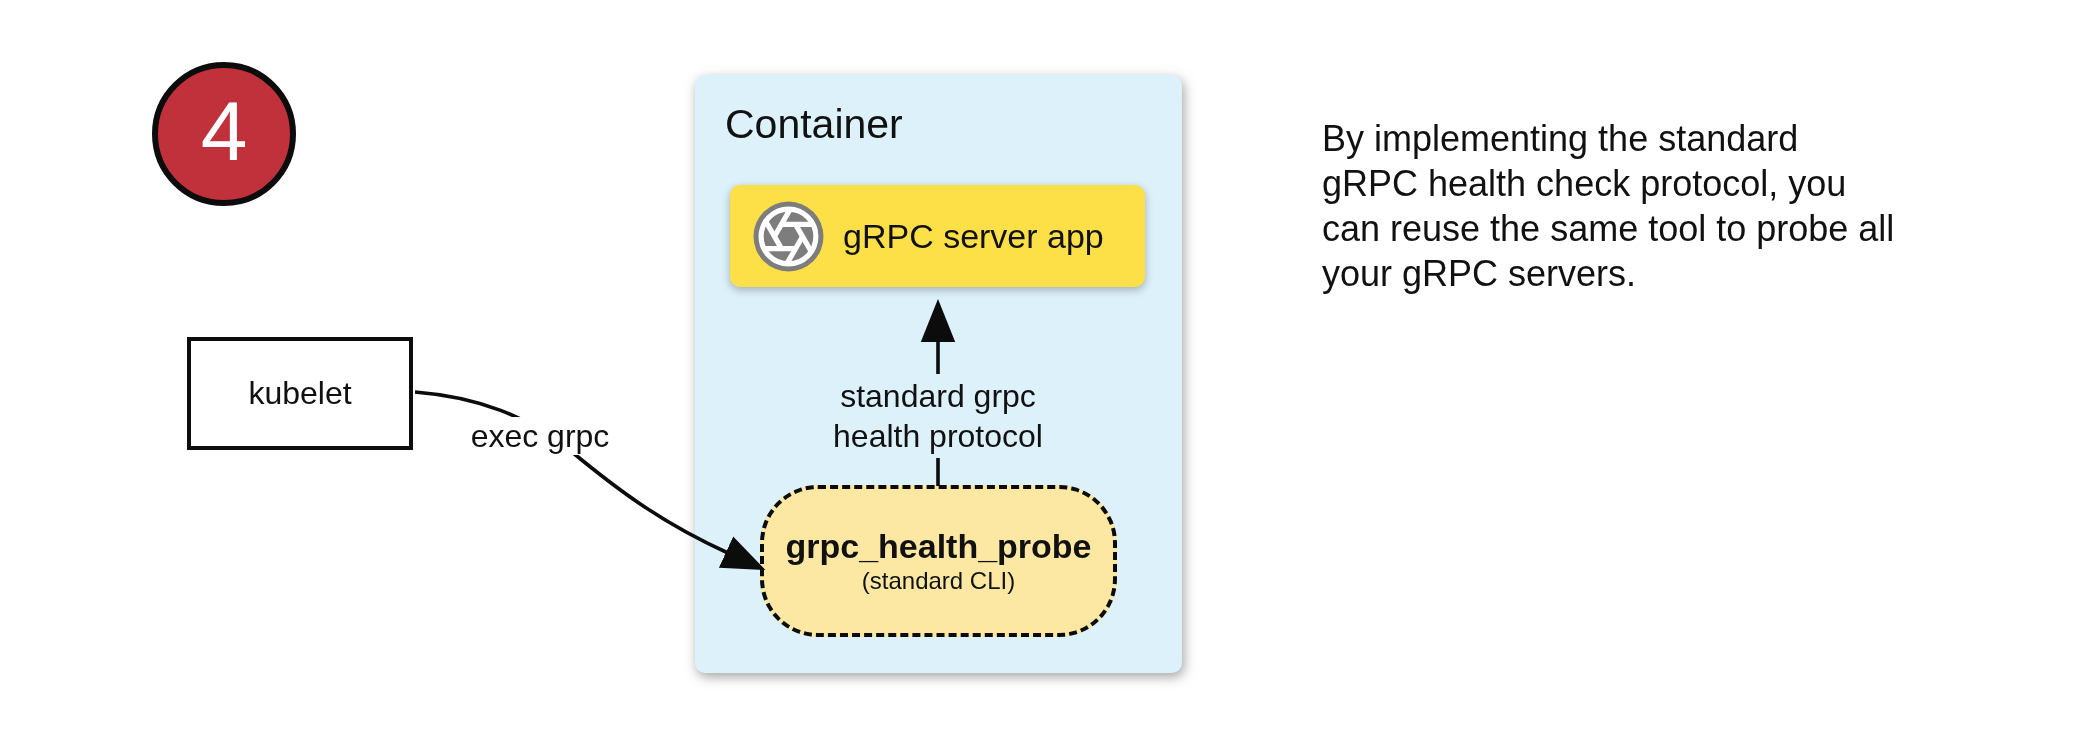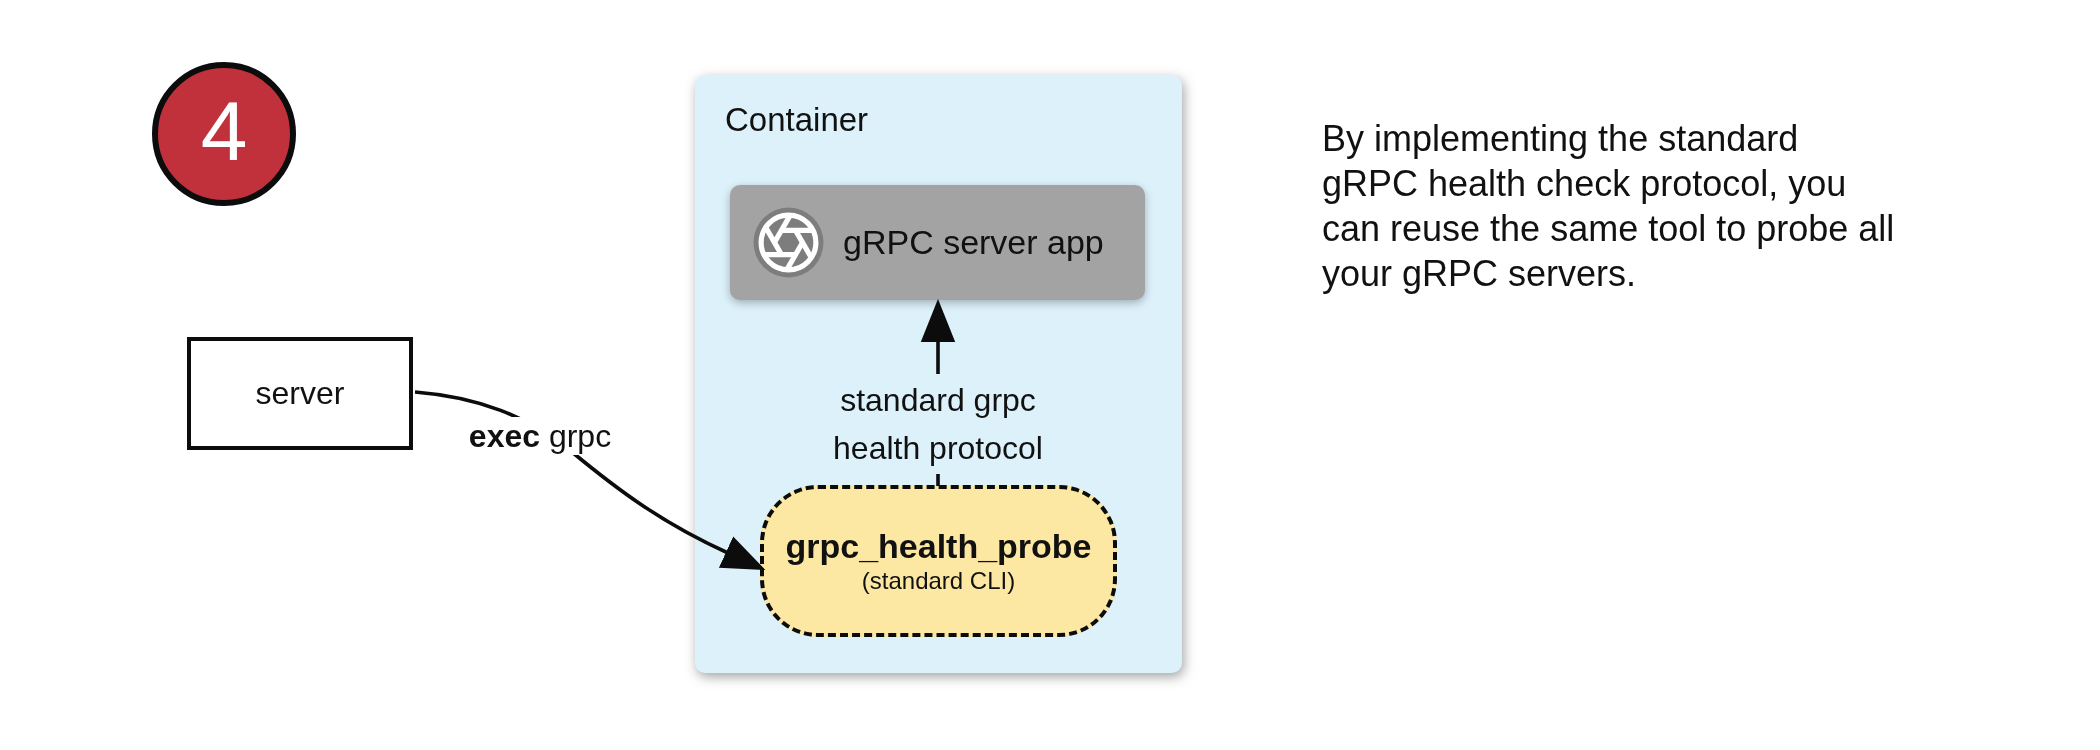--- a/index.html
+++ b/index.html
@@ -53,29 +53,29 @@
     position: absolute;
     left: 695px; top: 75px;
     width: 487px; height: 598px;
     background: var(--container_blue);
     border-radius: 10px;
     box-shadow: 2px 4px 12px rgba(90,90,90,0.55);
   }
   .container-title {
     position: absolute;
     left: 30px; top: 26px;
-    font-size: 33px;
+    font-size: 41px;
   }
 
   
   .server-box {
     position: absolute;
     left: 730px; top: 185px;
-    width: 415px; height: 115px;
-    background: #a3a3a3;
+    width: 415px; height: 102px;
+    background: #fde047;
     border-radius: 10px;
     box-shadow: 0 3px 8px rgba(0,0,0,0.28);
     display: flex; align-items: center;
     padding-left: 22px;
   }
   .server-box .icon-wrap {
     width: 73px; height: 73px;
     flex: 0 0 auto;
     margin-right: 18px;
   }
@@ -103,36 +103,36 @@
     pointer-events: none;
   }
 
   
   .health-arrow-label {
     position: absolute;
     left: 938px; top: 374px;
     transform: translateX(-50%);
     background: var(--container_blue);
     font-size: 32px;
-    line-height: 48px;
+    line-height: 40px;
     text-align: center;
     white-space: pre-line;
     padding: 2px 10px;
   }
   .exec-arrow-label {
     position: absolute;
     left: 540px; top: 417px;
     transform: translateX(-50%);
     background: #ffffff;
     font-size: 32px;
     line-height: 34px;
     padding: 2px 10px;
     white-space: nowrap;
   }
-  .exec-arrow-label .b { font-weight: bold; margin-top: 12px; }
+  .exec-arrow-label .b { font-weight: normal; margin-top: 12px; }
 
   
   .note {
     position: absolute;
     left: 1322px; top: 116px;
     width: 600px;
     font-size: 36px;
     line-height: 45px;
     white-space: pre-line;
   }
@@ -140,21 +140,21 @@
 </head>
 <body>
 
 <div class="canvas">
 
   <div class="step-badge">
     <span class="num">4</span>
   </div>
 
   <div class="kubelet-box">
-    <span>server</span>
+    <span>kubelet</span>
   </div>
 
   <div class="container-box">
     <div class="container-title">Container</div>
   </div>
 
   <div class="server-box">
     <span class="icon-wrap">
       <svg viewBox="0 0 24 24" width="73" height="73">
         <circle cx="12" cy="12" r="11.5" fill="#7D7D7D"></circle>

